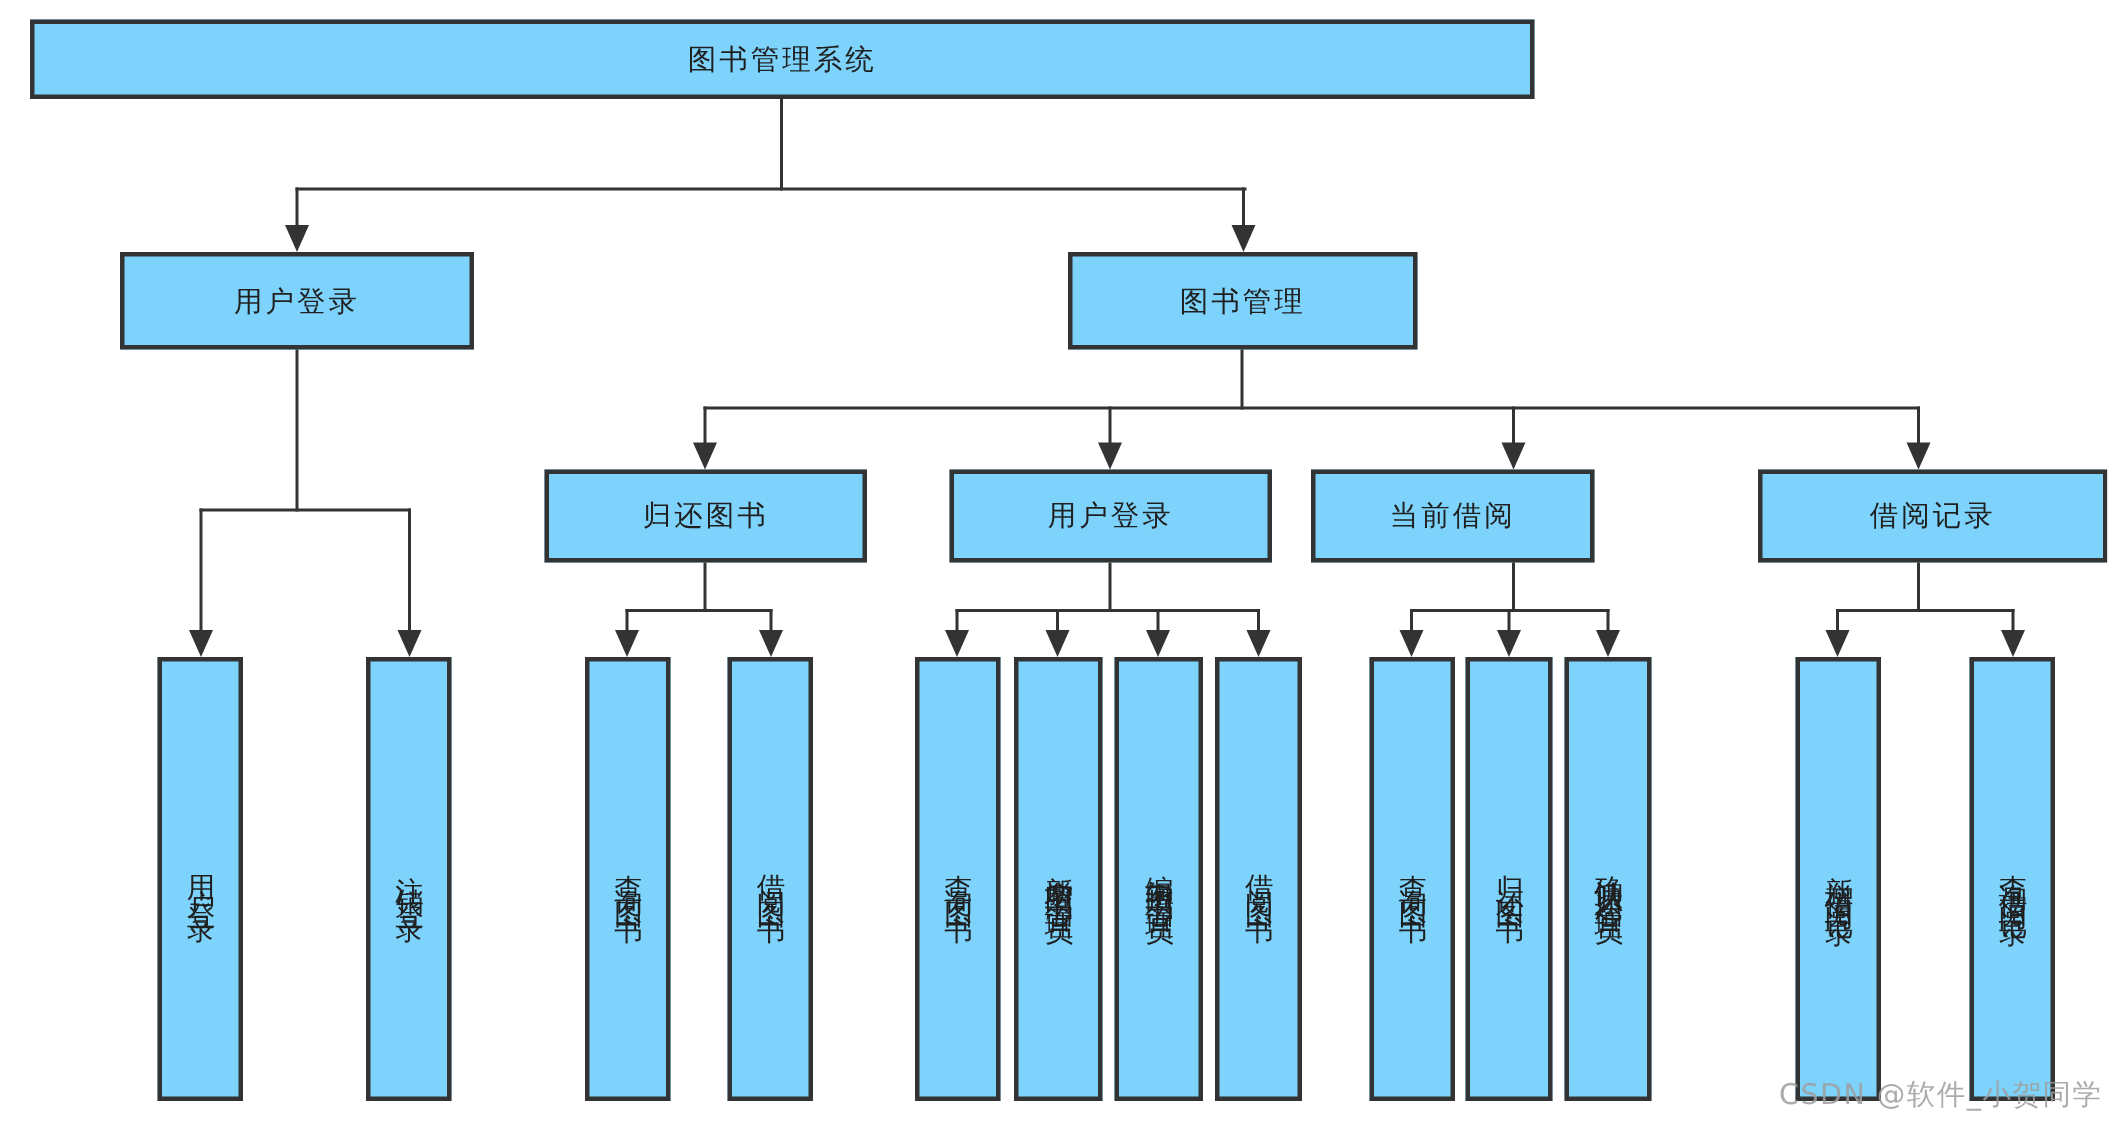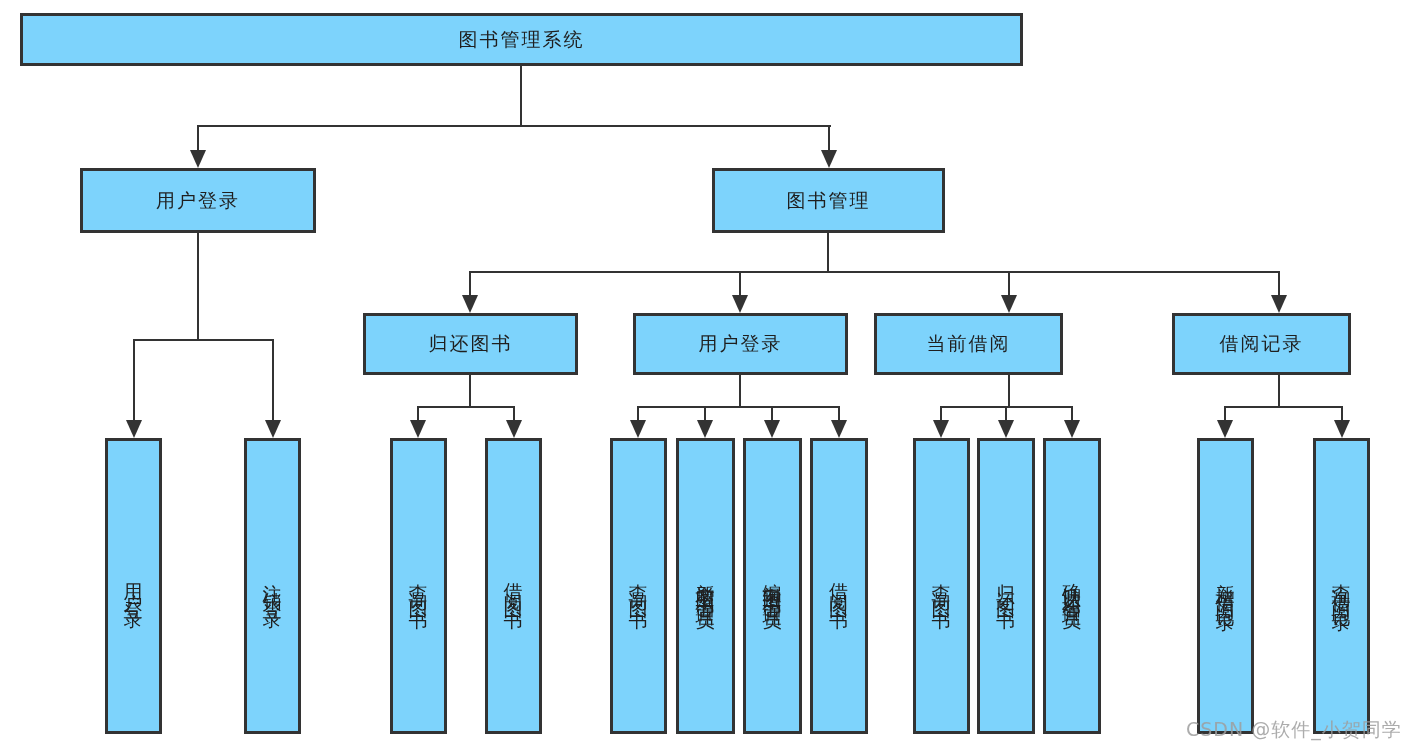--- a/index.html
+++ b/index.html
@@ -80,21 +80,21 @@
   </div>
 
   <div class="node" style="left:633px; top:313px; width:215px; height:62px;">
     <span class="lbl">用户登录</span>
   </div>
 
   <div class="node" style="left:862px; top:313px; width:189px; height:62px;margin-left:12px;">
     <span class="lbl">当前借阅</span>
   </div>
 
-  <div class="node" style="left:1172px; top:313px; width:179px; height:62px;">
+  <div class="node" style="left:1172px; top:313px; width:233px; height:62px;">
     <span class="lbl">借阅记录</span>
   </div>
 
   <div class="node vbox" style="left:105px; top:438px; width:57px; height:296px;">
     <span class="lbl">用户登录</span>
   </div>
 
   <div class="node vbox" style="left:244px; top:438px; width:57px; height:296px;">
     <span class="lbl">注销登录</span>
   </div>

